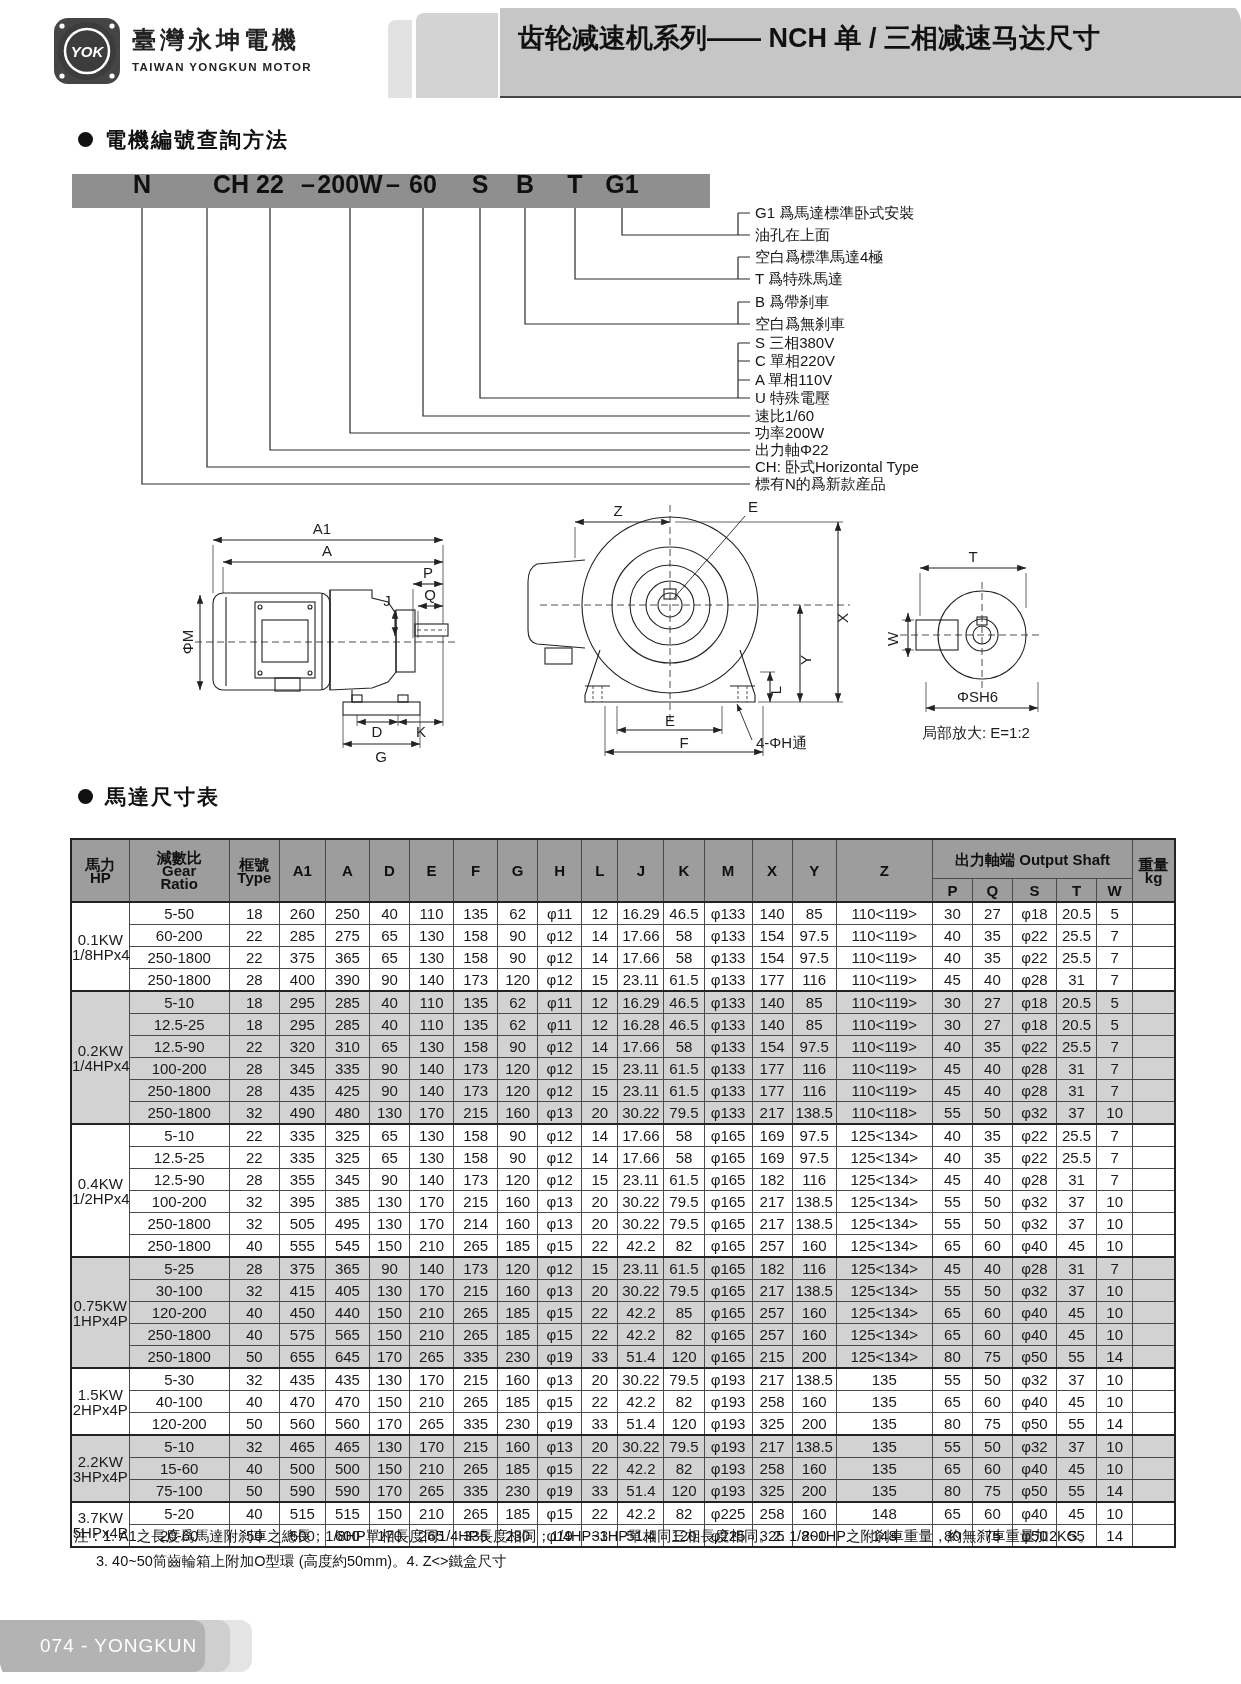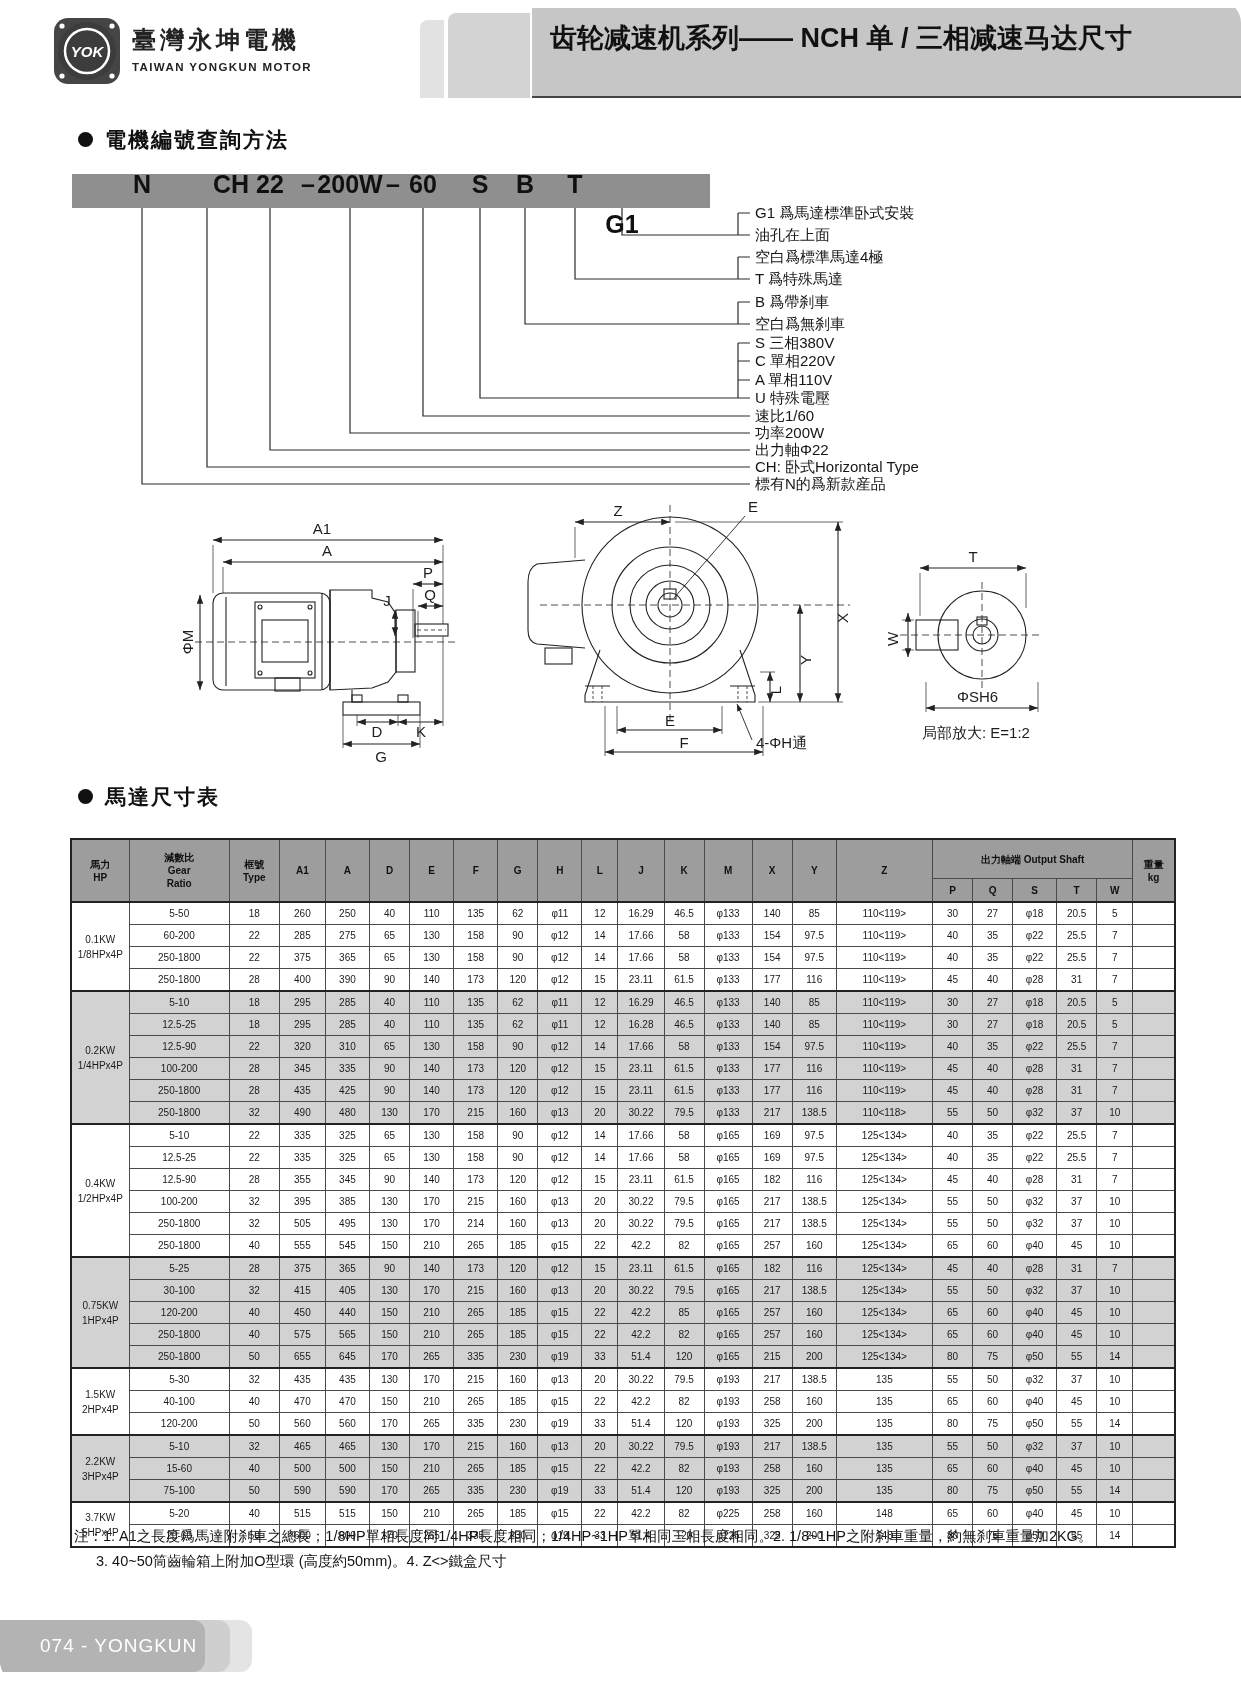--- a/index.html
+++ b/index.html
@@ -5,21 +5,21 @@
   html,body{margin:0;padding:0;background:#fff;}
   .page{position:relative;width:1241px;height:1684px;background:#ffffff;overflow:hidden;
         font-family:"Liberation Sans","DejaVu Sans",sans-serif;color:#1a1a1a;border-radius:23px;}
 
   
   .logo{position:absolute;left:52px;top:14px;width:70px;height:74px;}
   .company{position:absolute;left:132px;top:24px;}
   .company-zh{font-size:24px;font-weight:bold;letter-spacing:4px;color:#222;}
   .company-en{font-size:11.5px;font-weight:bold;letter-spacing:1.4px;margin-top:5px;color:#222;}
 
-  .title-band{position:absolute;left:420px;top:8px;right:0;height:90px;}
+  .title-band{position:absolute;left:388px;top:8px;right:0;height:90px;}
   .band-step3{position:absolute;left:0;top:12px;width:24px;height:78px;background:#e2e2e2;border-radius:8px 0 0 0;}
   .band-step2{position:absolute;left:28px;top:5px;width:82px;height:85px;background:#d3d3d3;border-radius:8px 0 0 0;}
   .band-main{position:absolute;left:112px;top:0;right:0;height:88px;background:#c6c6c6;border-bottom:2px solid #454545;}
   .t-zh{position:absolute;left:18px;top:12px;font-size:27px;font-weight:bold;white-space:nowrap;color:#111;}
   .t-en{position:absolute;left:18px;top:54px;font-size:16px;white-space:nowrap;color:#111;}
   .t-en b{font-weight:bold;}
 
   
   .section-heading{position:absolute;font-size:21px;font-weight:bold;letter-spacing:2px;color:#111;white-space:nowrap;}
   .bullet{display:inline-block;width:15px;height:15px;border-radius:50%;background:#111;margin-right:12px;}
@@ -31,21 +31,21 @@
   .code-seg{position:absolute;top:2px;transform:translateX(-50%);font-size:25px;font-weight:bold;color:#101010;white-space:nowrap;}
   .callout{position:absolute;left:755px;transform:translateY(-50%);font-size:15px;white-space:nowrap;color:#161616;}
 
   
   .drawings{position:absolute;left:0;top:490px;width:1241px;height:290px;}
   .drawings text{font-family:"Liberation Sans","DejaVu Sans",sans-serif;font-size:15px;fill:#1d1d1d;stroke:none;}
   .cap{font-size:16px;}
 
   
   .dim-table{position:absolute;left:70px;top:838px;width:1106px;border-collapse:collapse;table-layout:fixed;
-             font-size:10px;border:2px solid #222;}
+             font-size:15px;border:2px solid #222;}
   .dim-table th,.dim-table td{border:1px solid #4a4a4a;text-align:center;vertical-align:middle;
              padding:0;overflow:hidden;white-space:nowrap;}
   .dim-table thead th{background:#9d9d9d;font-weight:bold;white-space:pre-line;line-height:13px;color:#101010;}
   .dim-table thead tr.h1 th{height:38px;}
   .dim-table thead tr.h2 th{height:22px;border-bottom:2px solid #222;}
   .dim-table td{height:21px;line-height:21px;background:#ffffff;}
   .dim-table td.power{white-space:pre-line;line-height:15px;text-align:center;}
   .dim-table tr.shaded td{background:#d2d2d2;}
   .dim-table tr.group-start td{border-top:2px solid #222;}
 
@@ -118,21 +118,21 @@
         <span class="code-seg" style="left: 142px;">N</span>
         <span class="code-seg" style="left: 207px; margin-left: 24px;">CH</span>
         <span class="code-seg" style="left: 270px;">22</span>
         <span class="code-seg" style="left: 308px;">–</span>
         <span class="code-seg" style="left: 350px;">200W</span>
         <span class="code-seg" style="left: 393px;">–</span>
         <span class="code-seg" style="left: 423px;">60</span>
         <span class="code-seg" style="left: 480px;">S</span>
         <span class="code-seg" style="left: 525px;">B</span>
         <span class="code-seg" style="left: 575px;">T</span>
-        <span class="code-seg" style="left: 622px; margin-top: 40px;">G1</span>
+        <span class="code-seg" style="left: 622px;">G1</span>
       </div>
     <div id="callouts">
         <div class="callout" style="top: 45px;">G1 爲馬達標準卧式安裝</div>
         <div class="callout" style="top: 67px;">油孔在上面</div>
         <div class="callout" style="top: 89px;">空白爲標準馬達4極</div>
         <div class="callout" style="top: 111px;">T 爲特殊馬達</div>
         <div class="callout" style="top: 134px;">B 爲帶刹車</div>
         <div class="callout" style="top: 156px;">空白爲無刹車</div>
         <div class="callout" style="top: 175px;">S 三相380V</div>
         <div class="callout" style="top: 193px;">C 單相220V</div>

